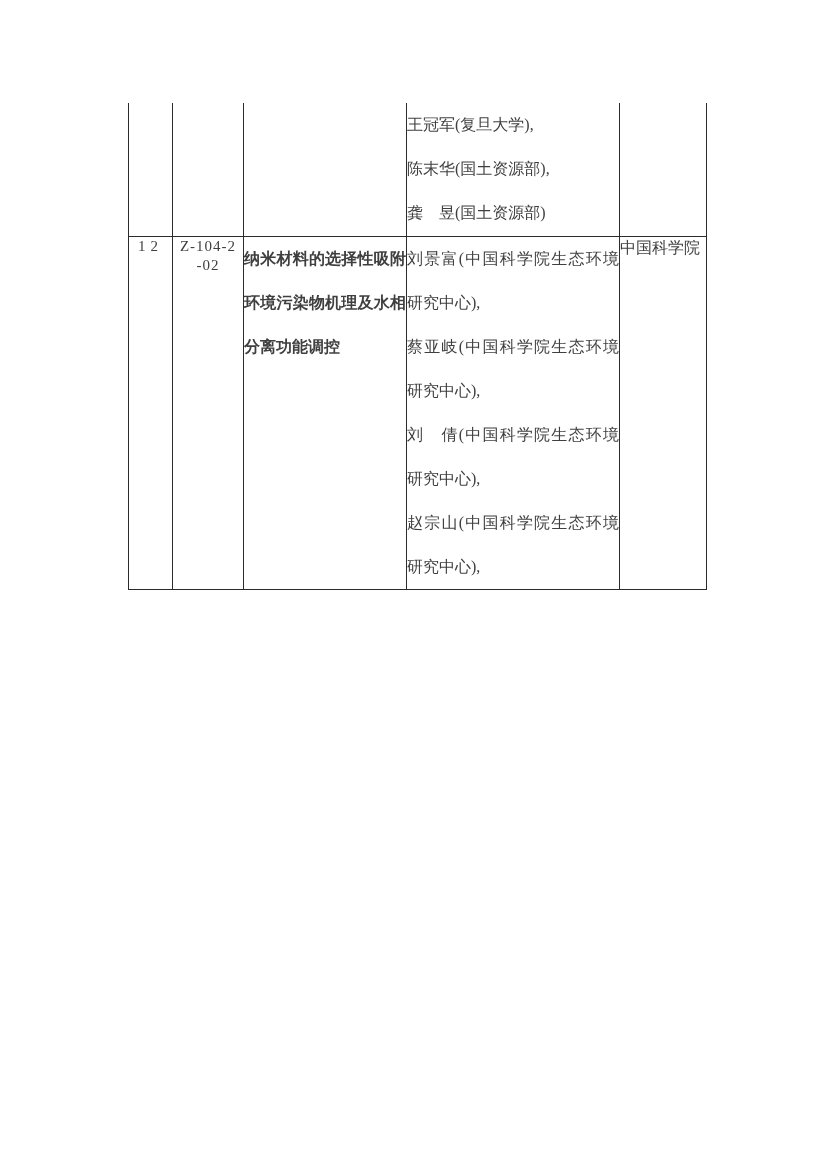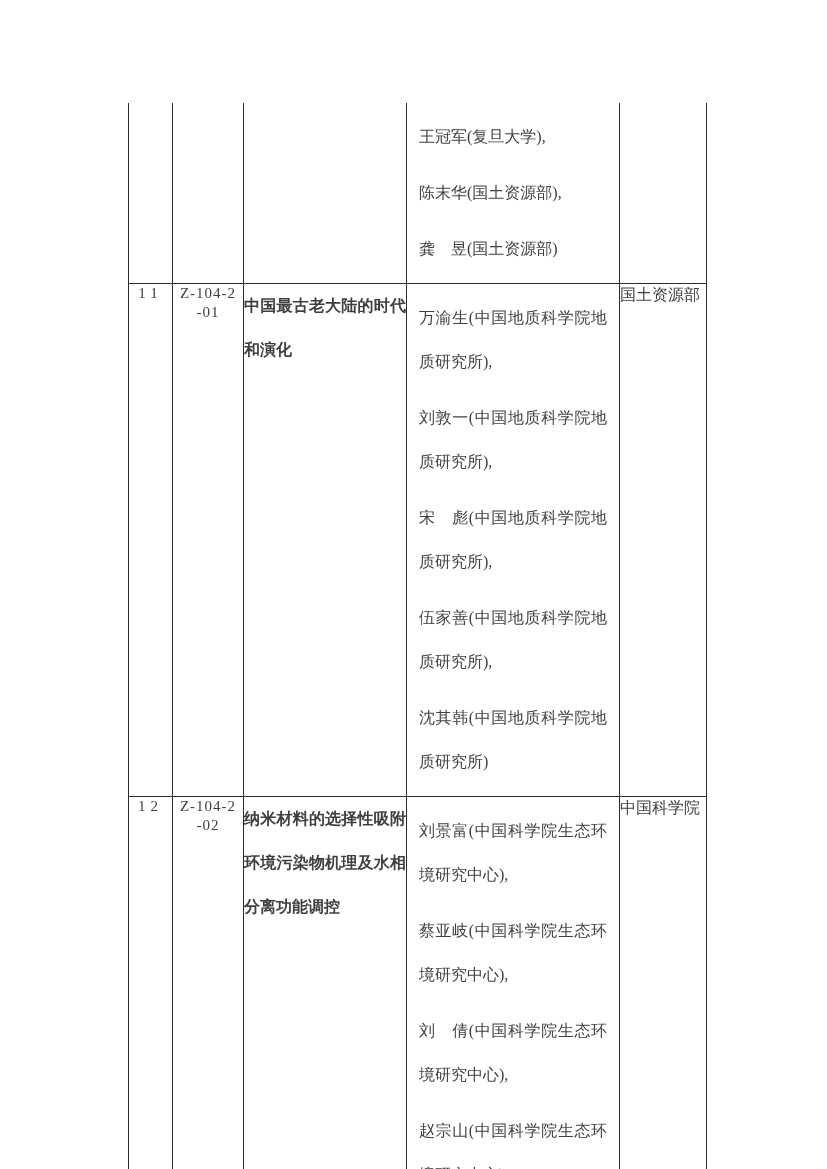--- a/index.html
+++ b/index.html
@@ -55,21 +55,21 @@
     padding:0 16px 0 4px;
   }
   td.cell-contrib {
     font-size:16px;
     line-height:44px;
     text-align:justify;
     text-justify:inter-character;
     word-break:break-all;
     padding:0 13px 0 6px;
   }
-  td.cell-contrib p { margin:12px; }
+  td.cell-contrib p { margin:0; }
   td.cell-nom {
     font-size:16px;
     line-height:22px;
     text-align:justify;
     text-justify:inter-character;
     word-break:break-all;
     padding:5px 4px 0 4px;
   }
 </style>
 </head>
@@ -91,36 +91,20 @@
       <td class="cell-code"></td>
       <td class="cell-title"></td>
       <td class="cell-contrib">
         <p>王冠军(复旦大学),</p>
         <p>陈末华(国土资源部),</p>
         <p>龚　昱(国土资源部)</p>
       </td>
       <td class="cell-nom"></td>
     </tr>
 
-    <tr class="row-a">
-      <td class="cell-num">11</td>
-      <td class="cell-code">
-        <div class="code-line">Z-104-2</div>
-        <div class="code-line">-01</div>
-      </td>
-      <td class="cell-title">中国最古老大陆的时代和演化</td>
-      <td class="cell-contrib">
-        <p>万渝生(中国地质科学院地质研究所),</p>
-        <p>刘敦一(中国地质科学院地质研究所),</p>
-        <p>宋　彪(中国地质科学院地质研究所),</p>
-        <p>伍家善(中国地质科学院地质研究所),</p>
-        <p>沈其韩(中国地质科学院地质研究所)</p>
-      </td>
-      <td class="cell-nom">国土资源部</td>
-    </tr>
 
     <tr class="row-b">
       <td class="cell-num">12</td>
       <td class="cell-code">
         <div class="code-line">Z-104-2</div>
         <div class="code-line">-02</div>
       </td>
       <td class="cell-title">纳米材料的选择性吸附环境污染物机理及水相分离功能调控</td>
       <td class="cell-contrib">
         <p>刘景富(中国科学院生态环境研究中心),</p>

